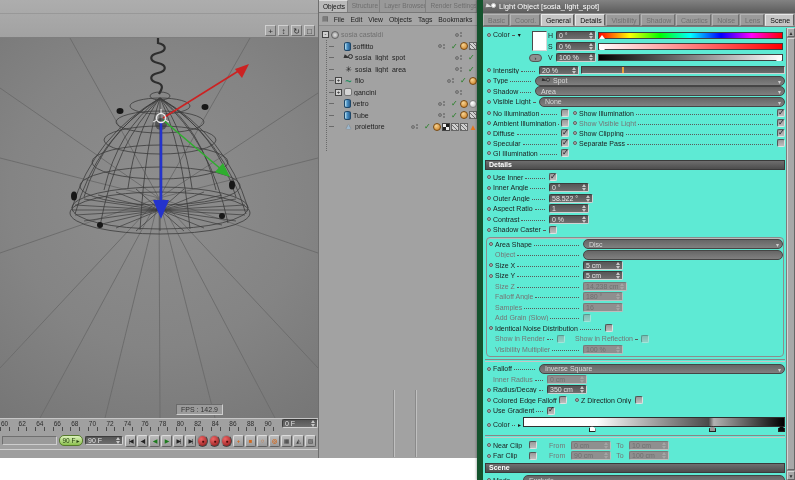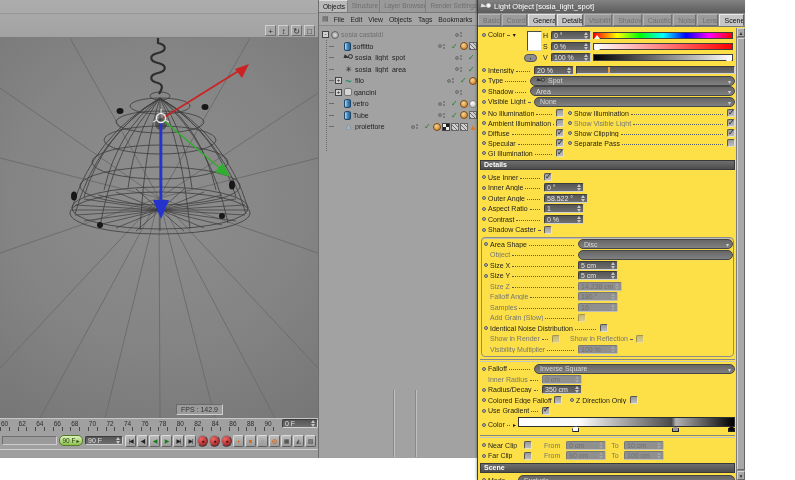--- a/index.html
+++ b/index.html
@@ -80,21 +80,21 @@
   .tag{width:8px;height:8px;flex:none}
   .tag.texture{border-radius:50%;background:radial-gradient(circle at 35% 30%,#f7d493,#c97a1e);border:1px solid #7a4a10}
   .tag.phong{background:repeating-linear-gradient(45deg,#6e6e6e 0 1px,#cfcfcf 1px 3px);border:1px solid #666}
   .tag.whiteball{border-radius:50%;background:radial-gradient(circle at 35% 30%,#fff,#b5b5b5);border:1px solid #828282}
   .tag.checker{background:conic-gradient(#1e1e1e 0 25%,#eee 0 50%,#1e1e1e 0 75%,#eee 0);border:1px solid #444}
   .tag.tri{background:none;font-size:0}
   .tag.tri::before{content:"▲";font-size:8px;color:#e07820}
   .vdiv1{position:absolute;left:74px;top:390px;height:67px;border-left:1px solid #8a8a8a;border-right:1px solid #c0c0c0}
   .vdiv2{position:absolute;left:96px;top:390px;height:67px;border-left:1px solid #8a8a8a;border-right:1px solid #c0c0c0}
   
-  .attrwin{position:absolute;left:477px;top:0;width:268px;height:480px;background:#fde047;border-left:1px solid #14532d;box-shadow:-1px 0 2px rgba(0,0,0,.25)}
+  .attrwin{position:absolute;left:477px;top:0;width:318px;height:480px;background:#5eead4;border-left:6px solid #14532d;box-shadow:-1px 0 2px rgba(0,0,0,.25)}
   .atitle{height:13px;background:linear-gradient(#828282,#5c5c5c);display:flex;align-items:center;gap:3px;padding:0 3px;color:#fff;font-size:7.5px;white-space:nowrap}
   .spoticon{position:relative;width:10px;height:9px;flex:none}
   .spoticon::before{content:"";position:absolute;left:0;top:2px;border-top:2px solid transparent;border-bottom:2px solid transparent;border-left:6px solid #ddd;transform:rotate(15deg)}
   .spoticon::after{content:"";position:absolute;right:0;top:1px;width:3px;height:3px;border-radius:50%;background:#fff;border:1px solid #ccc}
   .spoticon.darkic::before{border-left-color:#2e2e2e}
   .spoticon.darkic::after{background:#888;border-color:#2e2e2e}
   .atabs{display:flex;height:14px;background:#8f8f8f;border-bottom:1px solid #777;padding-top:1px}
   .atab{font-size:7px;line-height:12px;padding:0 4px;margin-right:1px;color:#707070;background:#9b9b9b;border:1px solid;border-color:#b5b5b5 #6f6f6f #6f6f6f #b5b5b5;white-space:nowrap;overflow:hidden}
   .atab.active{background:#c6c6c6;color:#0d0d0d;border-color:#e8e8e8 #5f5f5f #c6c6c6 #e8e8e8}
   .abody{position:absolute;left:0;top:28px;right:9px;bottom:0;padding:2px 1px 0 2px;font-size:7px;color:#1c1c1c;overflow:hidden}

